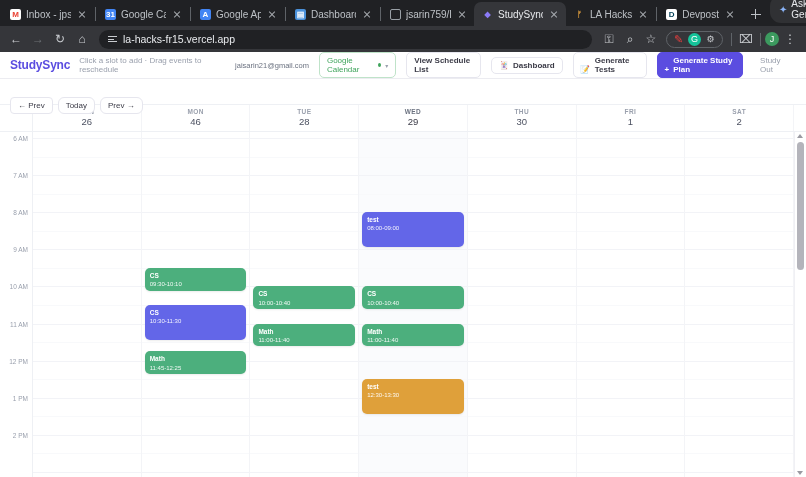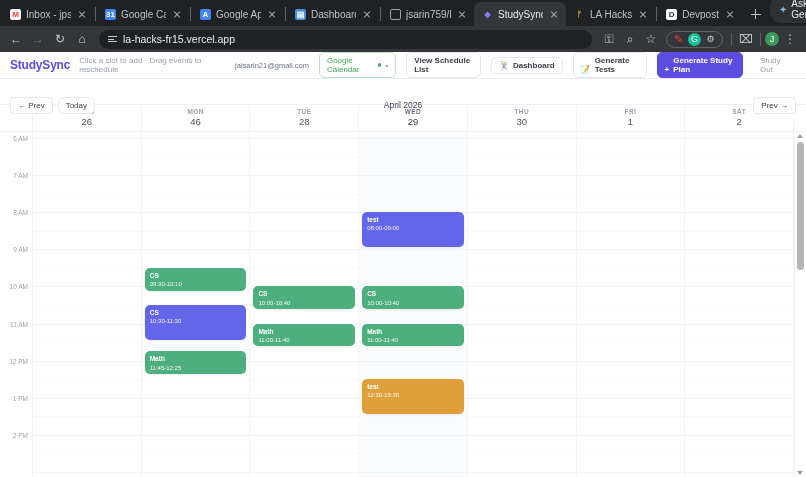--- a/index.html
+++ b/index.html
@@ -272,21 +272,20 @@
         <div class="hbtn plain">
           <span>Study Out</span>
         </div>
       </div>
     </div>
 
     <div class="calnav">
       <div class="calnav-inner">
         <div class="navbtn">← Prev</div>
         <div class="navbtn">Today</div>
-        <div class="month">April 2026</div>
         <div class="navbtn nav-right">Prev →</div>
       </div>
     </div>
 
     <div class="daygrid-head">
       <div class="dh-spacer"></div>
       <div id="dayhead-host" style="display:contents"><div class="dh">
             <div class="dow">SUN</div>
             <div class="dnum">26</div>
           </div><div class="dh">

